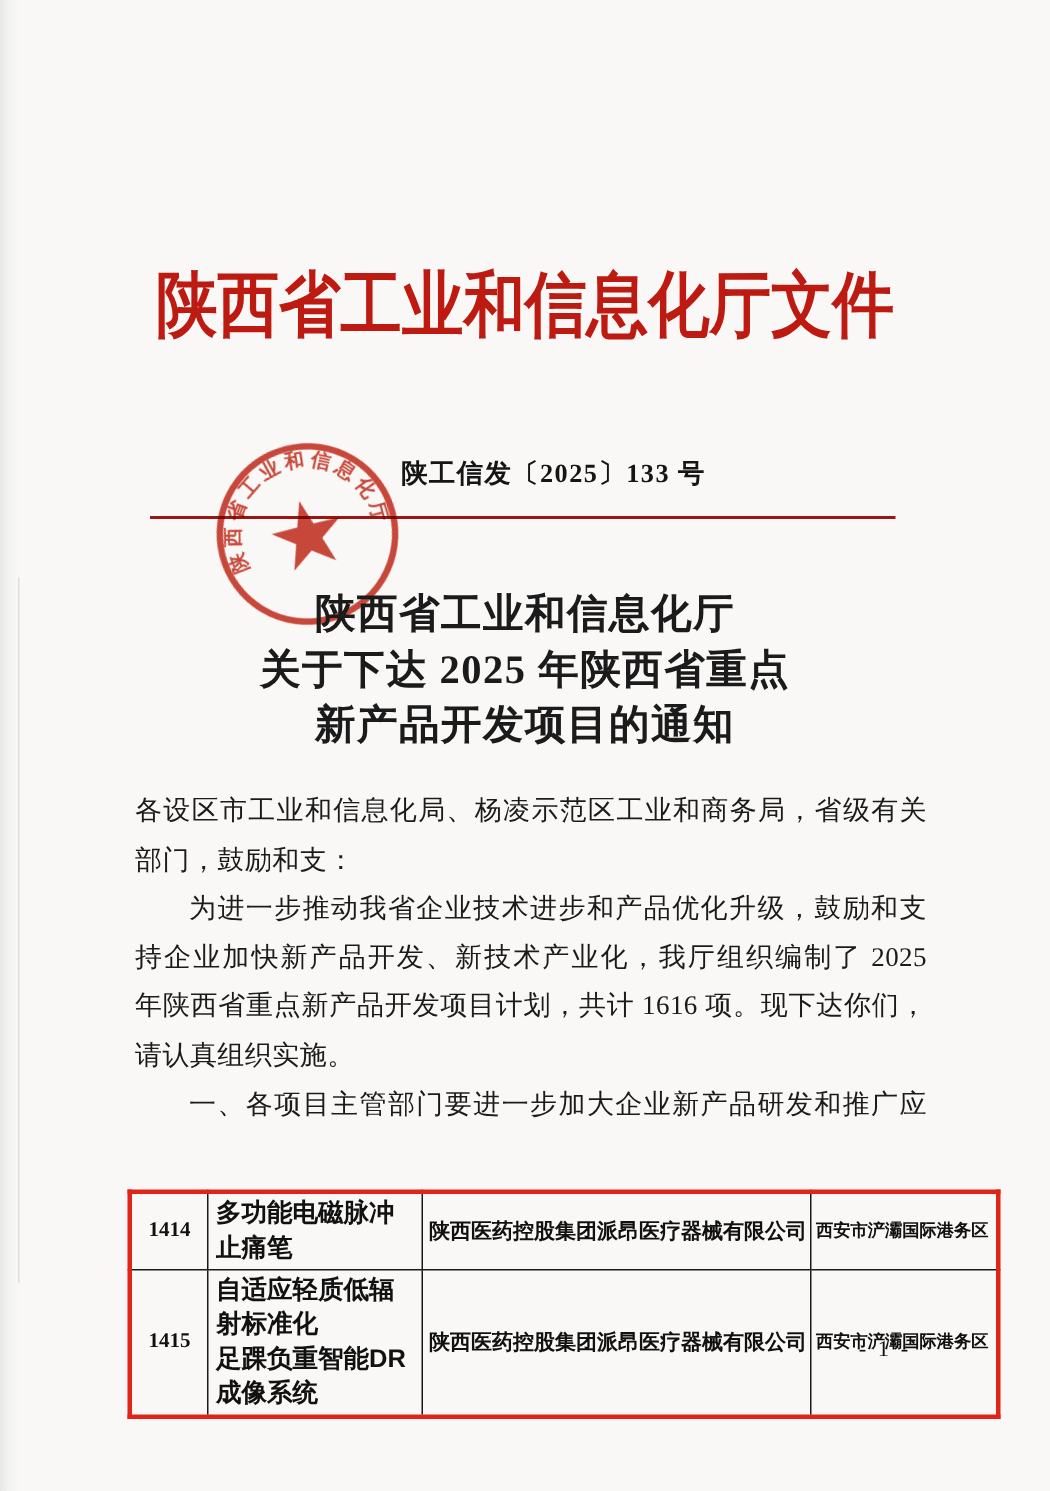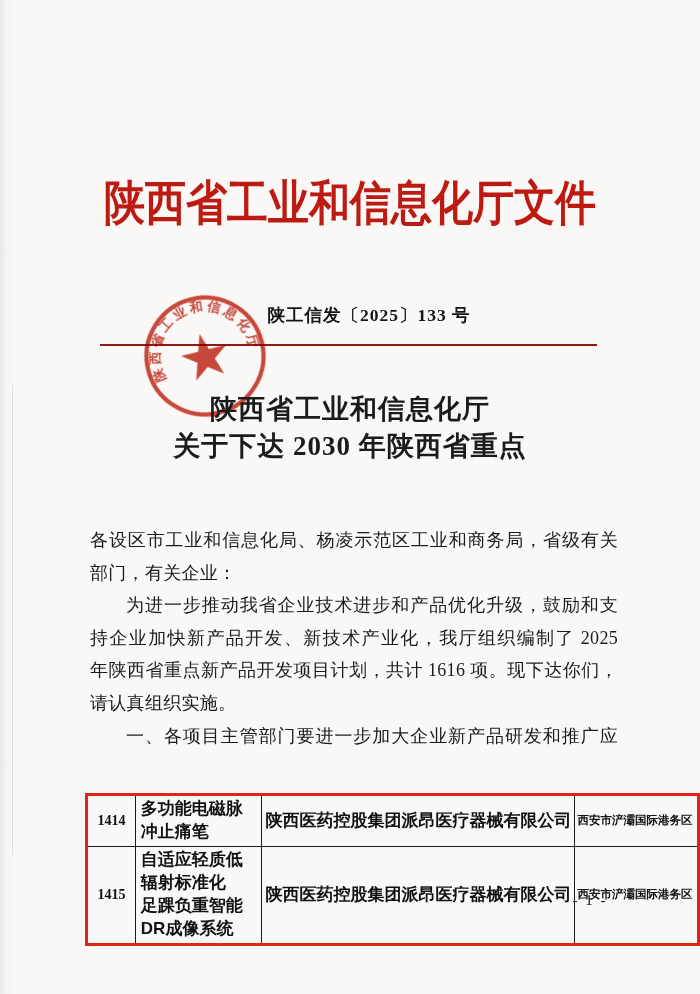--- a/index.html
+++ b/index.html
@@ -46,21 +46,21 @@
     position:absolute;left:85px;top:793px;border-collapse:collapse;table-layout:fixed;
     border:3px solid var(--table-border-red);
     font-family:"Liberation Sans", sans-serif;
   }
   table.projects td{
     border:1.5px solid #1a1a1a;vertical-align:middle;
     font-weight:bold;color:#111;overflow:hidden;
   }
   td.c-no{width:48px;text-align:center;font-family:"Liberation Serif", serif;font-weight:normal;font-size:14px;}
   td.c-product{width:134px;font-size:17px;padding:2px 3px 2px 5px;line-height:1.35;white-space:pre-line;}
-  td.c-company{width:236px;font-size:17px;padding:2px 2px 2px 4px;white-space:nowrap;margin-top:44px;}
+  td.c-company{width:236px;font-size:14px;padding:2px 2px 2px 4px;white-space:nowrap;margin-top:44px;}
   td.c-district{width:119px;font-size:11.5px;padding:2px 1px 2px 3px;white-space:nowrap;}
   tr.r1{height:43px;}
   tr.r2{height:54px;}
   .page-number{
     position:absolute;left:545px;top:892px;width:90px;text-align:center;
     font-size:15px;letter-spacing:2px;color:#111;
   }
 </style>
 </head>
 <body>
@@ -81,26 +81,27 @@
     <defs>
       <path id="sealArc" d="M 24.9,86.4 A 48,48 0 1 1 115.1,86.4" fill="none"></path>
     </defs>
     <text font-size="14" fill="#c53022" letter-spacing="3.2" font-family="Liberation Serif, serif" font-weight="bold">
       <textPath href="#sealArc" startOffset="2">陕西省工业和信息化厅</textPath>
     </text>
   </svg>
 
   <div class="doc-title">
     <div class="line">陕西省工业和信息化厅</div>
-    <div class="line">关于下达 2030 年陕西省重点</div>
+    <div class="line">关于下达 2025 年陕西省重点</div>
+    <div class="line">新产品开发项目的通知</div>
   </div>
 
   <div class="body-text">
     <div class="bline j">各设区市工业和信息化局、杨凌示范区工业和商务局，省级有关</div>
-    <div class="bline">部门，有关企业：</div>
+    <div class="bline">部门，鼓励和支：</div>
     <div class="bline j indent">为进一步推动我省企业技术进步和产品优化升级，鼓励和支</div>
     <div class="bline j">持企业加快新产品开发、新技术产业化，我厅组织编制了 2025</div>
     <div class="bline j">年陕西省重点新产品开发项目计划，共计 1616 项。现下达你们，</div>
     <div class="bline">请认真组织实施。</div>
     <div class="bline j indent">一、各项目主管部门要进一步加大企业新产品研发和推广应</div>
   </div>
 
   <table class="projects">
     <tbody>
       <tr class="r1">

